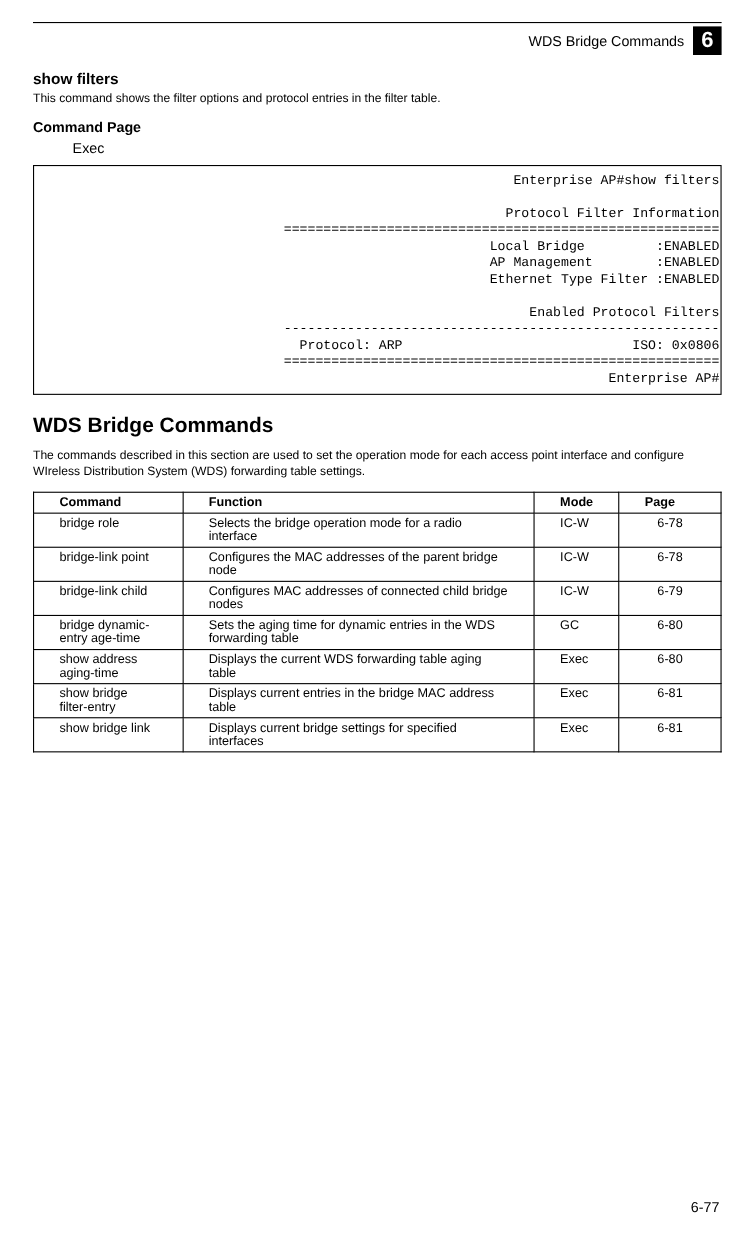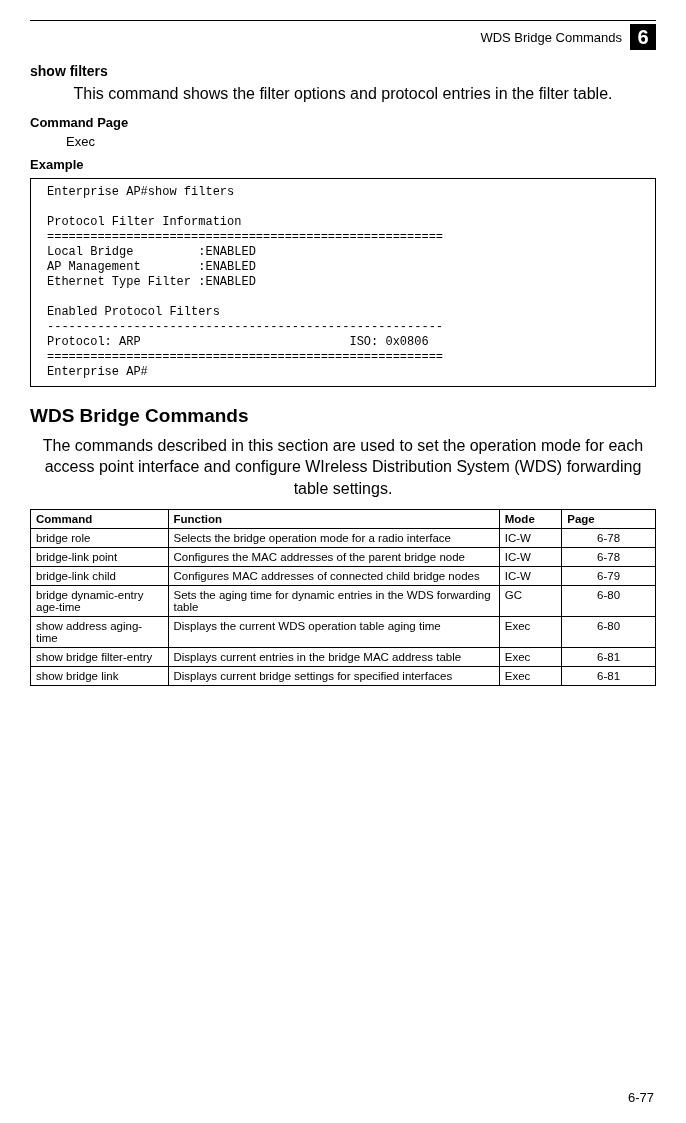--- a/index.html
+++ b/index.html
@@ -42,59 +42,59 @@
     font-size: 20px;
     font-weight: bold;
     font-family: Arial, sans-serif;
   }
   h3.subsection {
     font-size: 14px;
     font-weight: bold;
     margin: 8px 0 4px 0;
   }
   p.desc {
-    font-size: 16px;
+    font-size: 11px;
     margin: 4px 0 10px 0;
     line-height: 1.35;
-    text-align: center;
   }
   .label-bold {
     font-weight: bold;
     font-size: 13px;
     margin: 8px 0 4px 0;
   }
   .indent {
     margin-left: 36px;
     font-size: 13px;
     margin-bottom: 8px;
   }
   pre.codeblock {
     font-family: "Courier New", monospace;
     font-size: 12px;
     border: 1px solid #000;
-    padding: 6px 16px;
+    padding: 6px 1px;
     margin: 6px 0 18px 0;
     white-space: pre;
     line-height: 1.25;
     overflow: hidden;
+    text-align: right;
   }
   h2.section {
     font-size: 19px;
     font-weight: bold;
     margin: 16px 0 8px 0;
   }
   table.cmd-table {
     border-collapse: collapse;
     width: 100%;
     font-size: 11.5px;
     margin-top: 6px;
   }
   table.cmd-table th, table.cmd-table td {
     border: 1px solid #000;
-    padding: 3px 5px;
+    padding: 3px 23px;
     vertical-align: top;
     text-align: left;
   }
   table.cmd-table th {
     font-weight: bold;
     background: #fff;
   }
   table.cmd-table td.page-col {
     text-align: center;
   }
@@ -116,21 +116,20 @@
       <span>6</span>
     </div>
   </div>
 
   <h3 class="subsection">show filters</h3>
   <p class="desc">This command shows the filter options and protocol entries in the filter table.</p>
 
   <div class="label-bold">Command Page</div>
   <div class="indent">Exec</div>
 
-  <div class="label-bold">Example</div>
 
   <pre class="codeblock">Enterprise AP#show filters
 
 Protocol Filter Information
 =======================================================
 Local Bridge         :ENABLED
 AP Management        :ENABLED
 Ethernet Type Filter :ENABLED
 
 Enabled Protocol Filters
@@ -171,21 +170,21 @@
         <td class="page-col">6-79</td>
       </tr>
       <tr>
         <td>bridge dynamic-entry age-time</td>
         <td>Sets the aging time for dynamic entries in the WDS forwarding table</td>
         <td>GC</td>
         <td class="page-col">6-80</td>
       </tr>
       <tr>
         <td>show address aging-time</td>
-        <td>Displays the current WDS operation table aging time</td>
+        <td>Displays the current WDS forwarding table aging table</td>
         <td>Exec</td>
         <td class="page-col">6-80</td>
       </tr>
       <tr>
         <td>show bridge filter-entry</td>
         <td>Displays current entries in the bridge MAC address table</td>
         <td>Exec</td>
         <td class="page-col">6-81</td>
       </tr>
       <tr>

